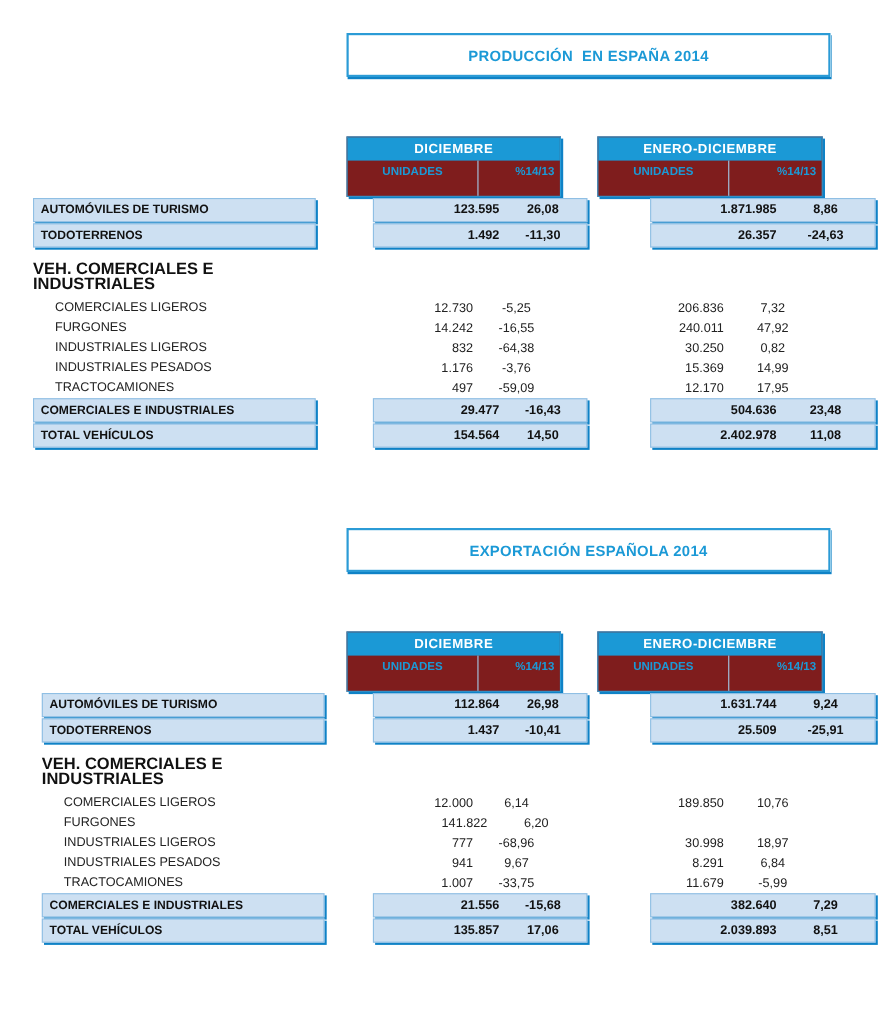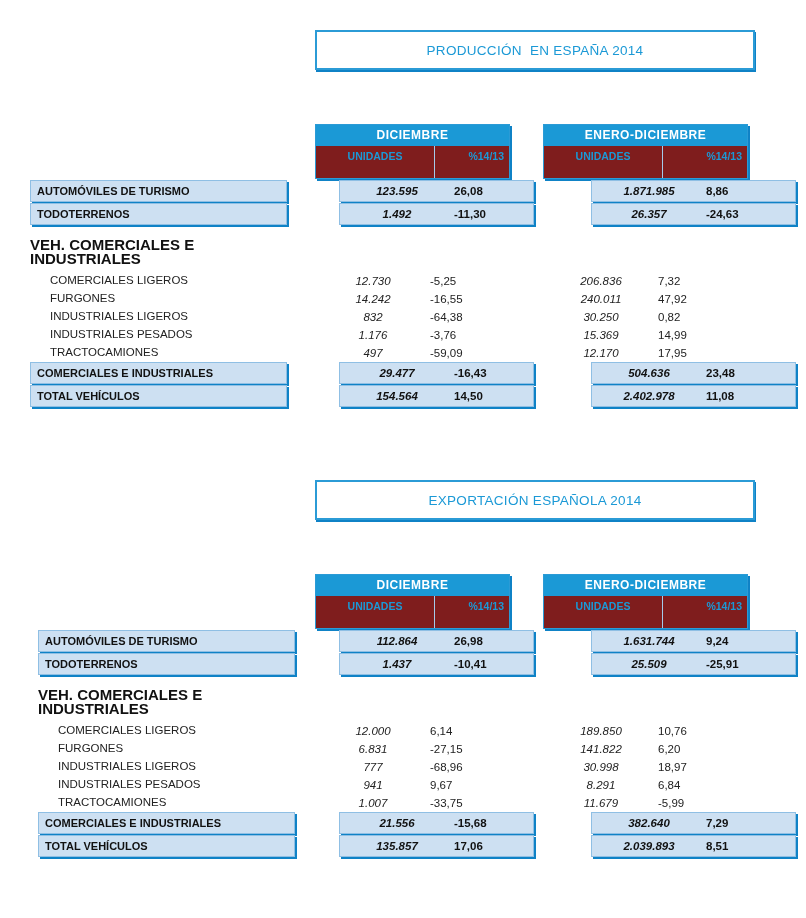--- a/index.html
+++ b/index.html
@@ -7,21 +7,21 @@
     width:806px;height:918px;background:#ffffff;overflow:hidden;
     font-family:"Liberation Sans",sans-serif;color:var(--text);
     padding-top:30px;box-sizing:border-box;
   }
   .tbl{}
   .t2{margin-top:73px;}
   .title-box{
     width:436px;height:36px;margin-left:315px;margin-bottom:54px;
     border:2px solid var(--frame);box-shadow:1px 2px 0 var(--shadow);
     display:flex;align-items:center;justify-content:center;
-    color:var(--accent);font-weight:400;font-size:13.5px;letter-spacing:.3px;
+    color:var(--accent);font-weight:700;font-size:13.5px;letter-spacing:.3px;
     white-space:pre;
   }
   .row{display:flex;align-items:flex-start;}
   .t1 .row{padding-left:30px;}
   .t2 .row{padding-left:38px;}
   .c-label{flex:0 0 257px;width:257px;}
   .c-g{box-sizing:content-box;}
   .g1{margin-left:28px;flex:0 0 195px;width:195px;}
   .t2 .g1{margin-left:20px;}
   .g2{margin-left:33px;flex:0 0 205px;width:205px;}
@@ -32,22 +32,22 @@
   .subhead{display:flex;height:32px;line-height:20px;font-weight:700;
     color:var(--accent);font-size:10.5px;}
   .subhead .u{flex:0 0 118px;text-align:center;border-right:1px solid #a5cbe9;}
   .subhead .p{flex:1;text-align:right;padding-right:5px;}
   .lab-box{height:20px;line-height:20px;background:var(--fill);
     border:1px solid var(--border);box-shadow:2px 2px 0 var(--shadow);
     font-weight:700;font-size:11px;padding-left:6px;color:var(--text);}
   .data-box{height:20px;line-height:20px;background:var(--fill);
     border:1px solid var(--border);box-shadow:2px 2px 0 var(--shadow);
     display:flex;font-weight:700;font-size:11.5px;color:var(--text);}
-  .data-box .u{flex:0 0 114px;text-align:center;font-style:italic;}
-  .data-box .p{flex:1;text-align:left;padding-right:0;}
+  .data-box .u{flex:0 0 114px;text-align:right;}
+  .data-box .p{flex:1;text-align:center;padding-right:0;}
   .ghost{background:transparent;border-color:transparent;box-shadow:none;
     font-weight:400;color:#222222;}
   .r-boxed{margin-top:1px;gap:24px;}
   .r-section{margin-top:13px;margin-bottom:5px;}
   .sect{font-weight:700;font-size:15px;line-height:14px;color:var(--text);}
   .r-plain{height:18px;}
   .r-plain .plabel{display:block;padding-left:20px;font-size:11.5px;
     color:#222222;line-height:18px;}
   .r-plain .data-box{height:18px;line-height:18px;}
 </style>
@@ -318,26 +318,20 @@
             <div class="data-box ghost">
               <span class="u n">189.850</span>
               <span class="p n">10,76</span>
             </div>
           </div>
         </div>
         <div class="row r-plain">
           <div class="c-label">
             <span class="plabel">FURGONES</span>
           </div>
-          <div class="c-g g1">
-            <div class="data-box ghost">
-              <span class="u n">6.831</span>
-              <span class="p n">-27,15</span>
-            </div>
-          </div>
           <div class="c-g g2">
             <div class="data-box ghost">
               <span class="u n">141.822</span>
               <span class="p n">6,20</span>
             </div>
           </div>
         </div>
         <div class="row r-plain">
           <div class="c-label">
             <span class="plabel">INDUSTRIALES LIGEROS</span>

